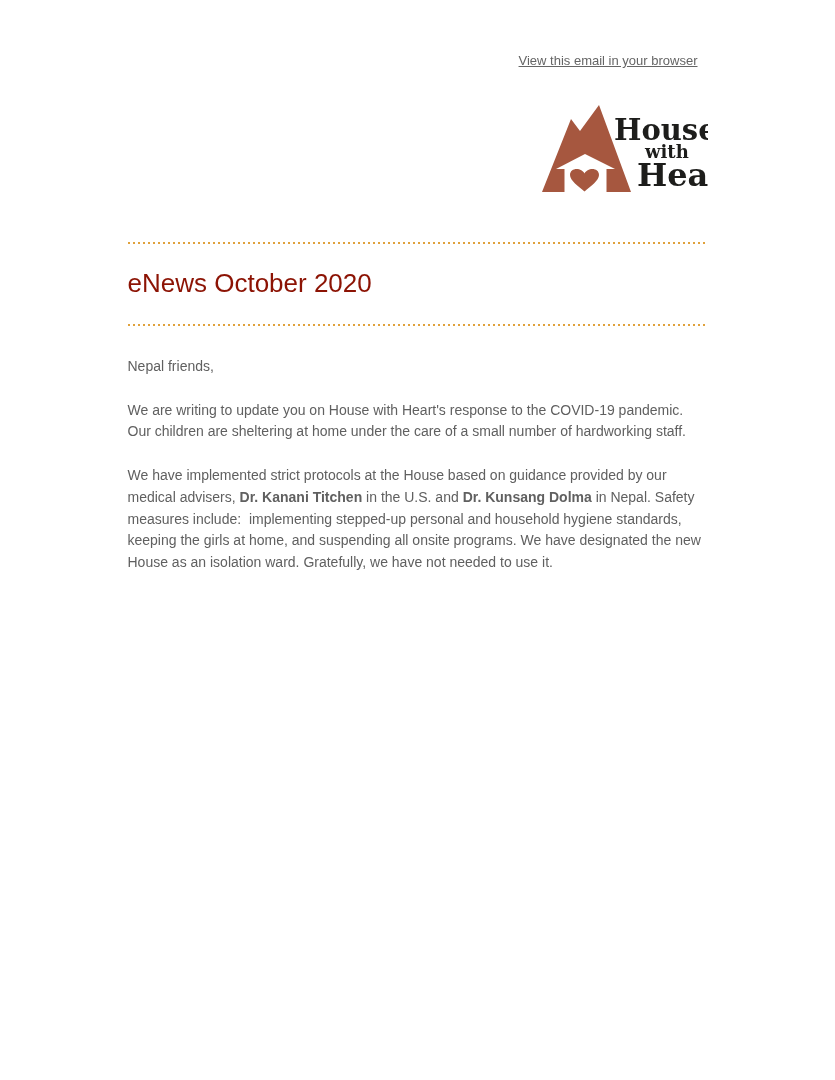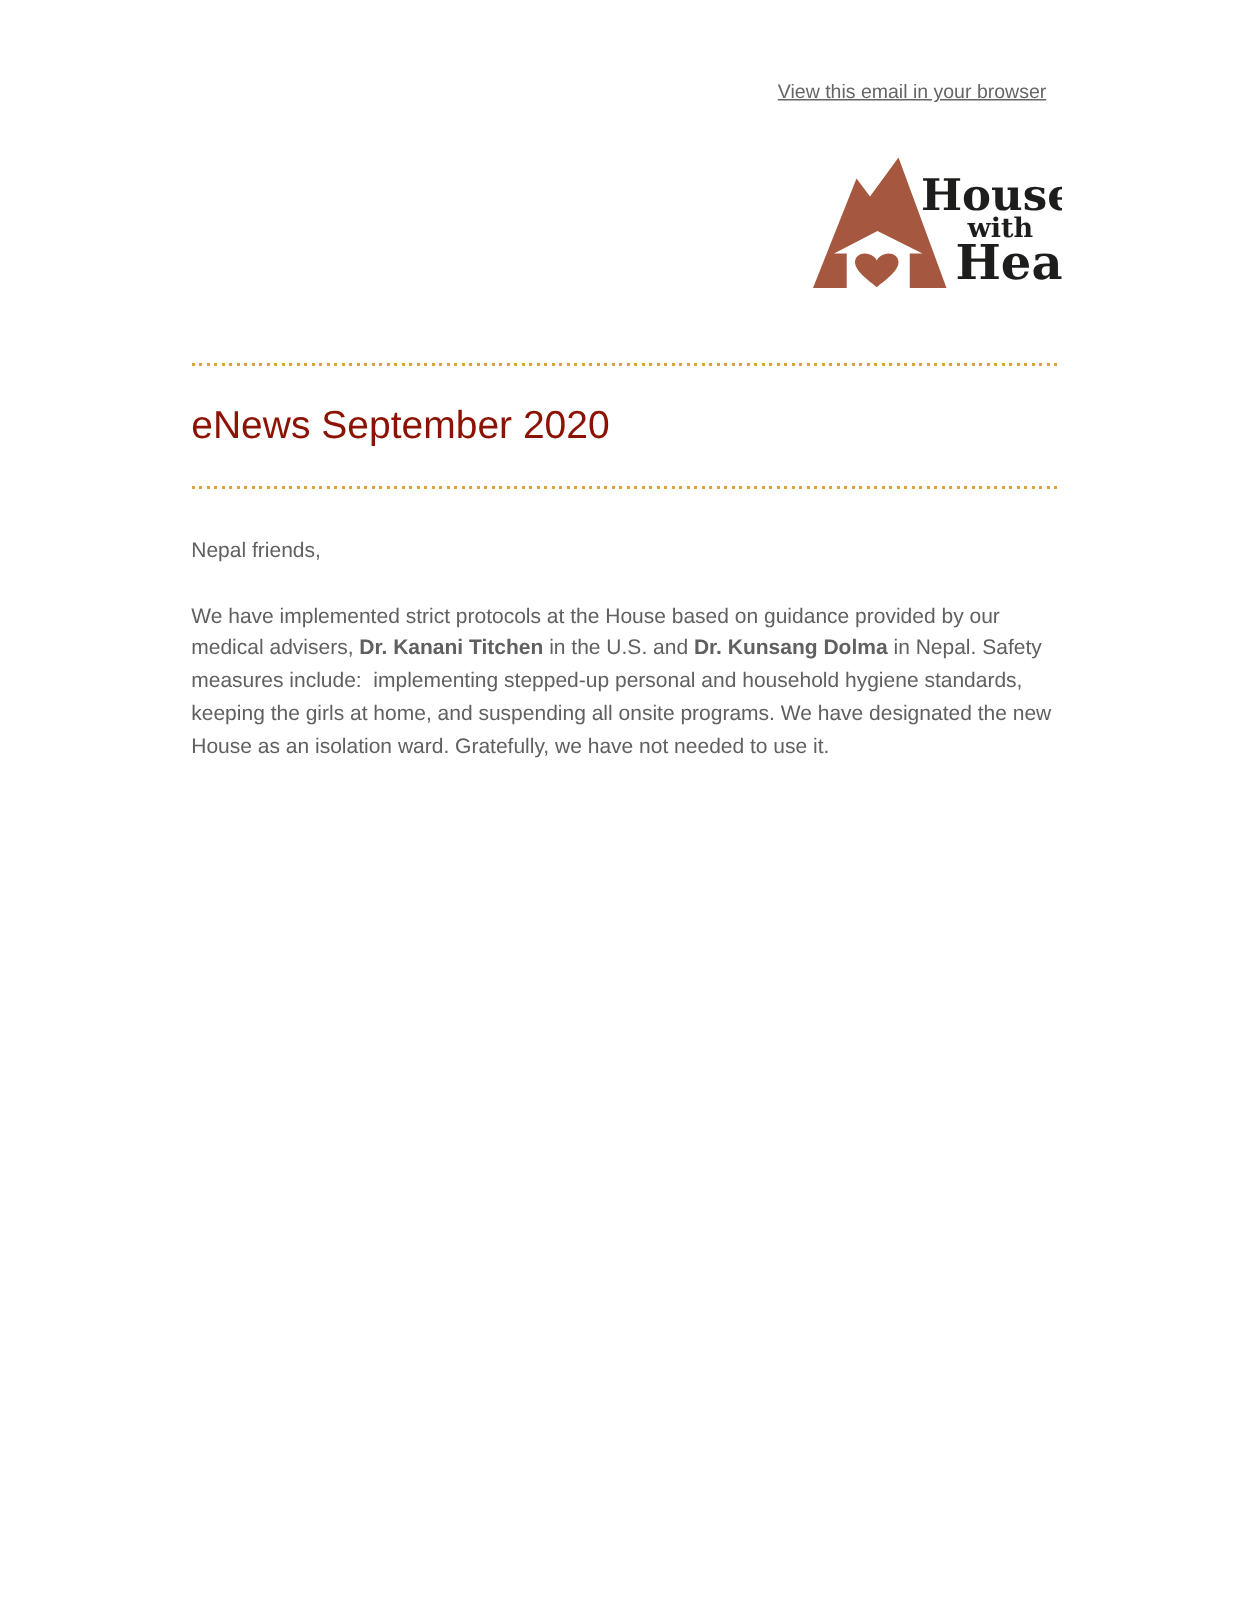--- a/index.html
+++ b/index.html
@@ -105,25 +105,26 @@
         <path class="logo-fill" d="M46.5 87.5 C 40.5 82.5 32 76.5 32 71 C 32 67 35.2 65 38.6 65 C 41.8 65 45.3 66.8 46.5 69.6 C 47.7 66.8 51.2 65 54.4 65 C 57.8 65 61 67 61 71 C 61 76.5 52.5 82.5 46.5 87.5 Z"></path>
 
         <text x="76" y="36" font-size="29">House</text>
         <text x="107" y="54" font-size="18">with</text>
         <text x="99" y="82" font-size="32">Heart</text>
       </svg>
     </div>
 
     <div class="divider first"></div>
 
-    <h1 class="title">eNews September 2020</h1>
+    <h1 class="title">eNews October 2020</h1>
 
     <div class="divider second"></div>
 
     <div class="content">
       <p>Nepal friends,</p>
 
+      <p>We are writing to update you on House with Heart's response to the COVID-19 pandemic. Our children are sheltering at home under the care of a small number of hardworking staff.</p>
 
       <p><span>We have implemented strict protocols at the House based on guidance provided by our medical advisers, </span><b>Dr. Kanani Titchen</b><span> in the U.S. and </span><b>Dr. Kunsang Dolma</b><span> in Nepal. Safety measures include:  implementing stepped-up personal and household hygiene standards, keeping the girls at home, and suspending all onsite programs. We have designated the new House as an isolation ward. Gratefully, we have not needed to use it.</span></p>
     </div>
 
   </div>
 </div>
 
 </body></html>

